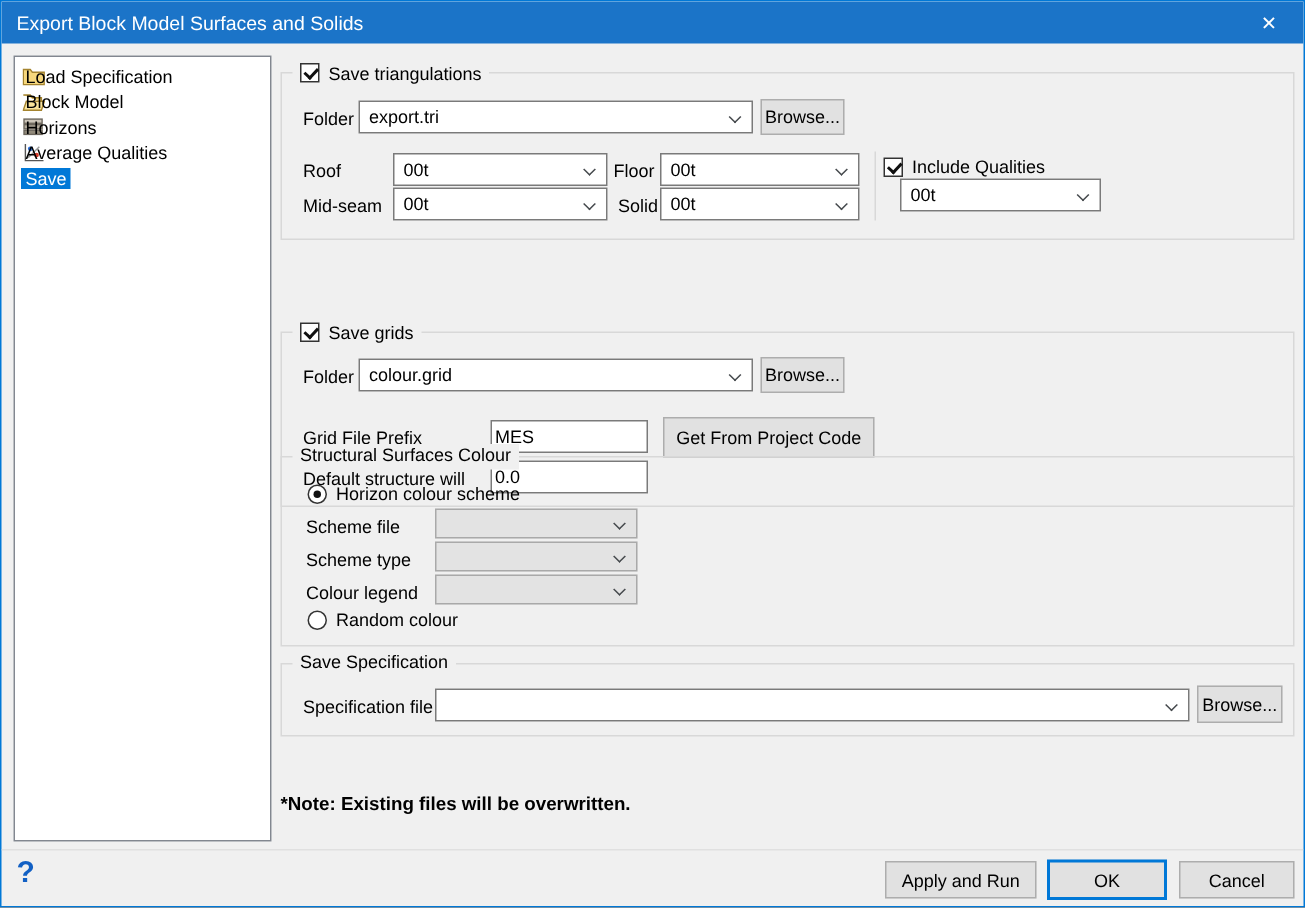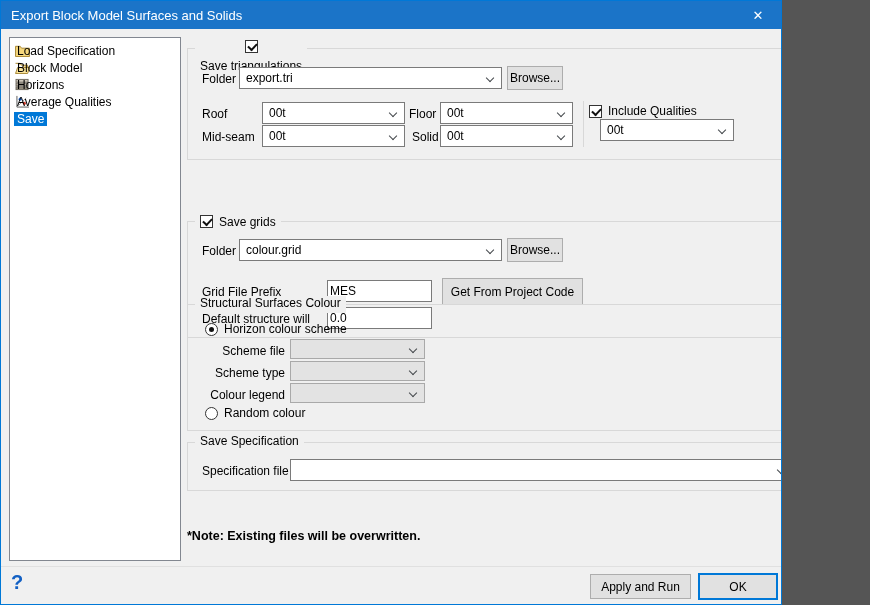--- a/index.html
+++ b/index.html
@@ -1,19 +1,19 @@
 <!DOCTYPE html>
 <html style="--titlebar: #1b74c8; --accent: #0078d7; --help_blue: #1260c4;"><head>
 <meta charset="utf-8">
 <style>
   * { margin:0; padding:0; box-sizing:border-box; }
   html,body { background:#555; }
   body { font-family:"Liberation Sans", sans-serif; font-size:12px; color:#000; }
 
-  .window { position:relative; width:782px; height:605px; background:#f0f0f0;
+  .window { position:relative; width:870px; height:605px; background:#f0f0f0;
             border:1px solid var(--accent,#2a7fd4); overflow:hidden; }
 
   
   .titlebar { position:absolute; left:0; top:0; width:100%; height:28px;
               background:var(--titlebar,#1b74c8); color:#fff; display:flex; align-items:center; }
   .titlebar .title { padding-left:10px; font-size:13px; }
   .close-btn { position:absolute; right:0; top:0; width:46px; height:28px; display:flex;
                align-items:center; justify-content:center; color:#fff; font-size:13px; cursor:default; }
 
   
@@ -23,21 +23,21 @@
   .side-item .icon { width:16px; height:14px; display:inline-flex; align-items:center; justify-content:center; flex:0 0 16px; }
   .side-item .lbl { padding:0 3px; line-height:14px;text-align:right; }
   .side-item.selected .lbl { background:var(--accent,#0078d7); color:#fff; }
 
   
   .group { position:absolute; border:1px solid #d8d8d8; background:transparent; }
   .group-label { position:absolute; top:-9px; left:7px; background:#f0f0f0; padding:0 5px;
                  height:17px; display:flex; align-items:flex-start; gap:6px; white-space:nowrap; }
 
   .lbl { position:absolute; line-height:14px; white-space:nowrap; }
-  .lbl.right { text-align:right; }
+  .lbl.right { }
 
   
   .checkbox { width:13px; height:13px; background:#fff; border:1px solid #333; position:relative;
               display:inline-block; flex:0 0 13px; }
   .checkbox.checked::after { content:""; position:absolute; left:2px; top:2px; width:7px; height:4px;
               border-left:2px solid #111; border-bottom:2px solid #111; transform:rotate(-47deg); }
   .radio { width:13px; height:13px; background:#fff; border:1px solid #333; border-radius:50%;
            position:relative; display:inline-block; flex:0 0 13px; }
   .radio.selected::after { content:""; position:absolute; left:3px; top:3px; width:5px; height:5px;
            border-radius:50%; background:#111; }
@@ -123,21 +123,21 @@
             <path d="M1 1h12l2 2v11H1z" fill="#3a4e63" stroke="#1d2a38"></path>
             <rect x="4" y="1.5" width="7" height="4.5" fill="#dfe6ee"></rect>
             <rect x="3.5" y="8.5" width="9" height="5.5" fill="#cfd8e2"></rect>
           </svg>
       </span>
       <span class="lbl">Save</span>
     </div>
   </div>
 
   <div class="group" style="left:186px; top:47px; width:676px; height:112px;">
-    <div class="group-label check-row" style="position:absolute;flex-direction:column;">
+    <div class="group-label check-row" style="position:absolute;">
       <span class="checkbox checked"></span>
       <span>Save triangulations</span>
     </div>
 
     <div class="lbl" style="left:14px; top:23px;">Folder</div>
     <div class="combo" style="left:51px; top:18px; width:263px;">
       <span>export.tri</span>
       <span class="chev"></span>
     </div>
     <div class="btn" style="left:319px; top:17px; width:56px; height:24px;">

